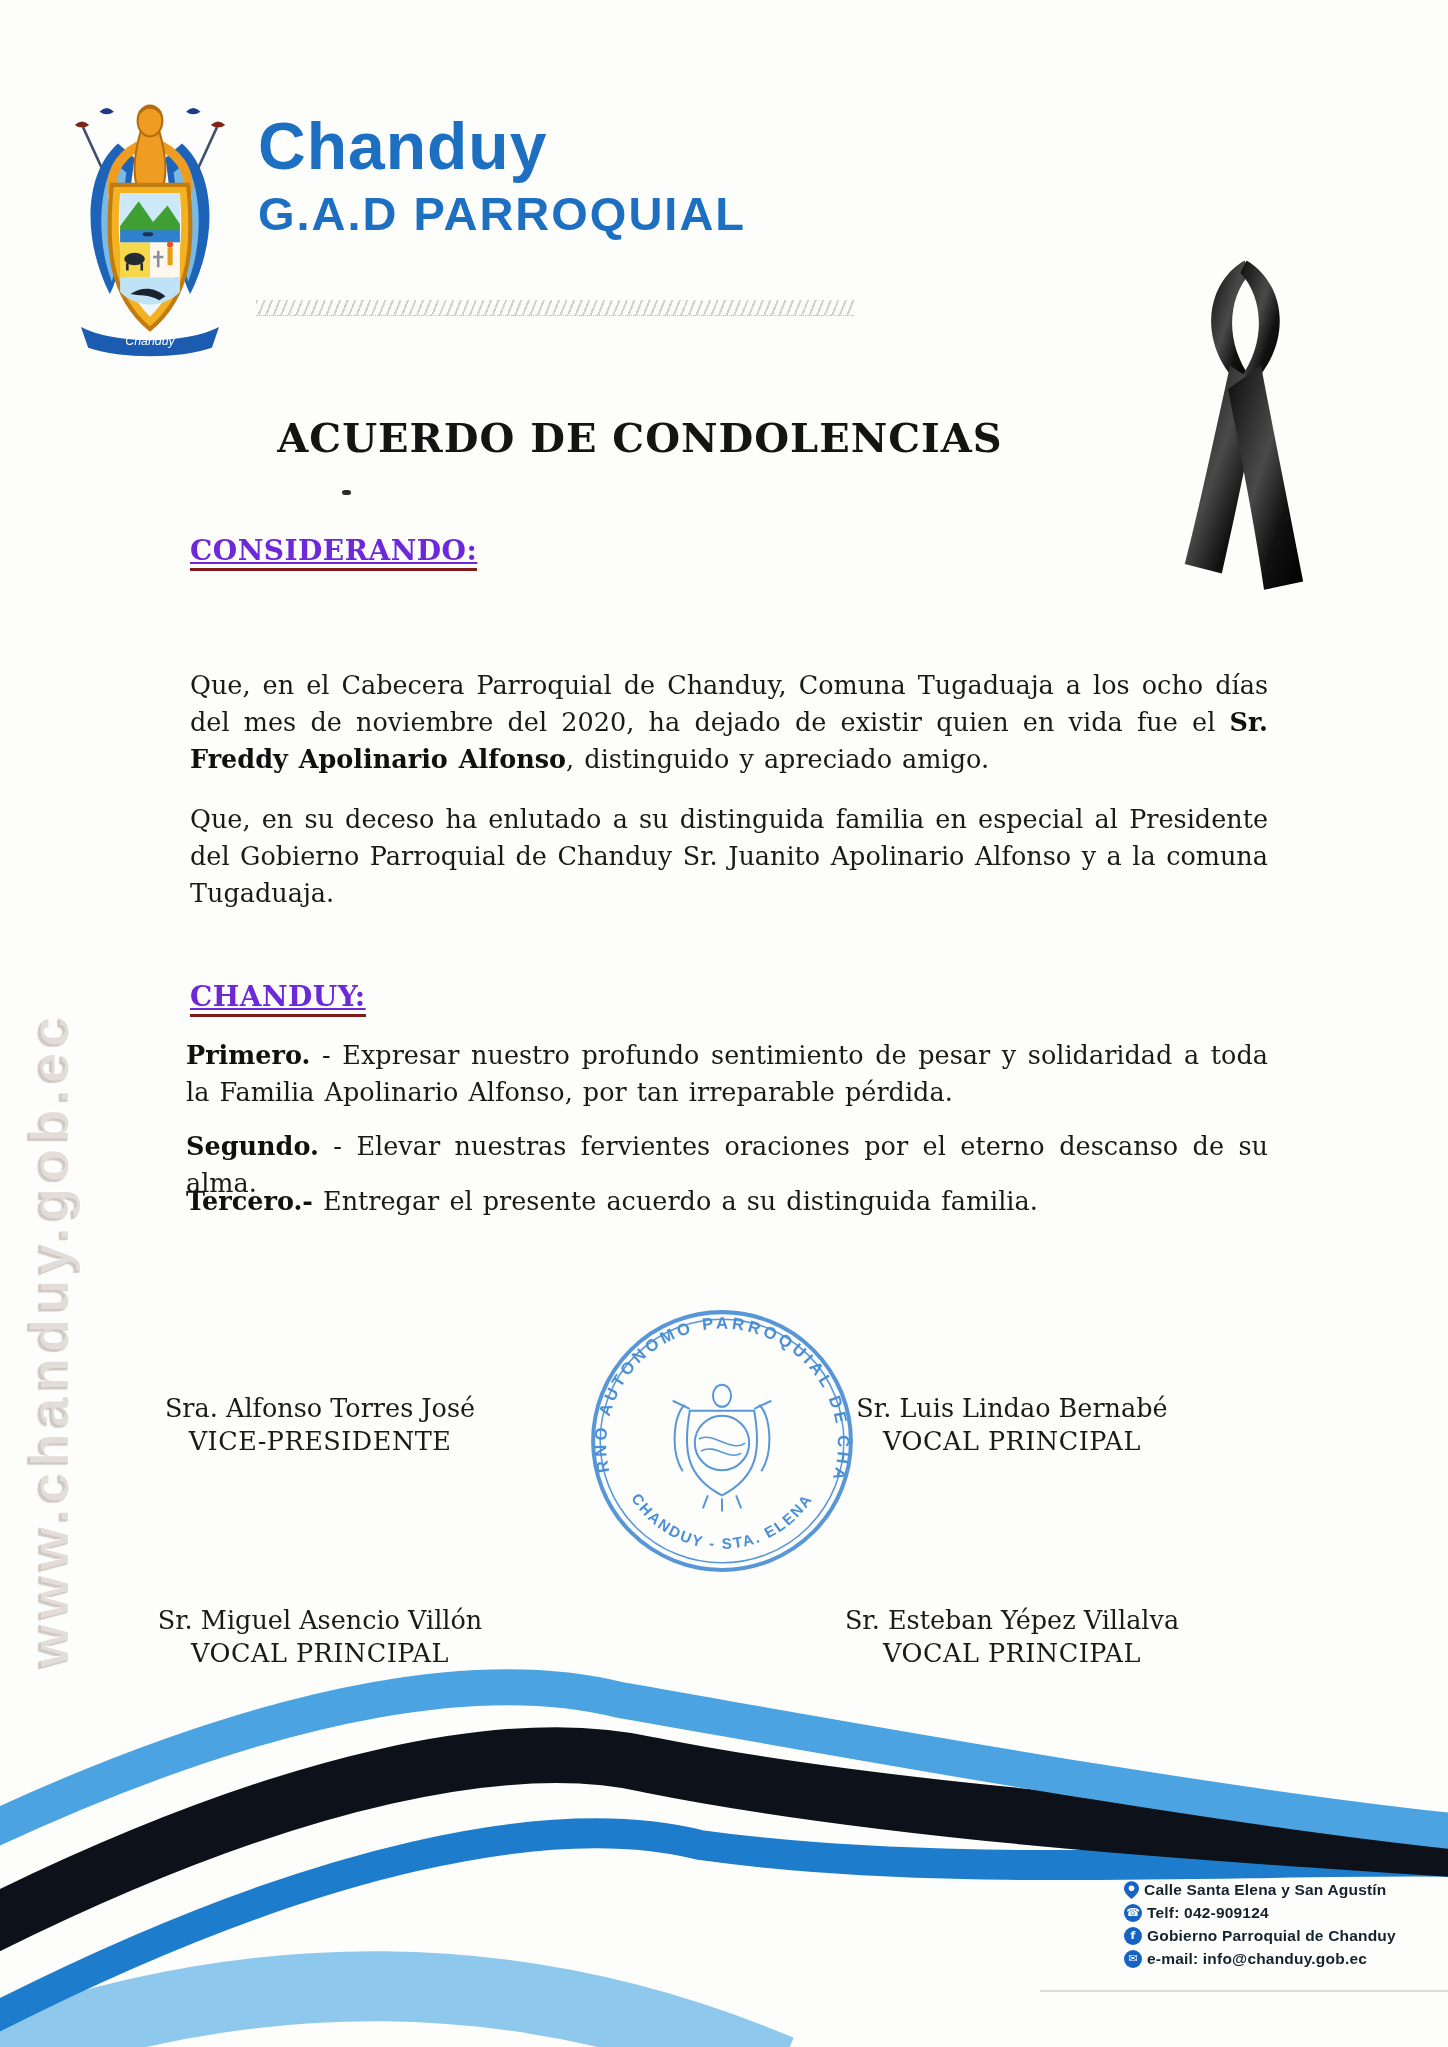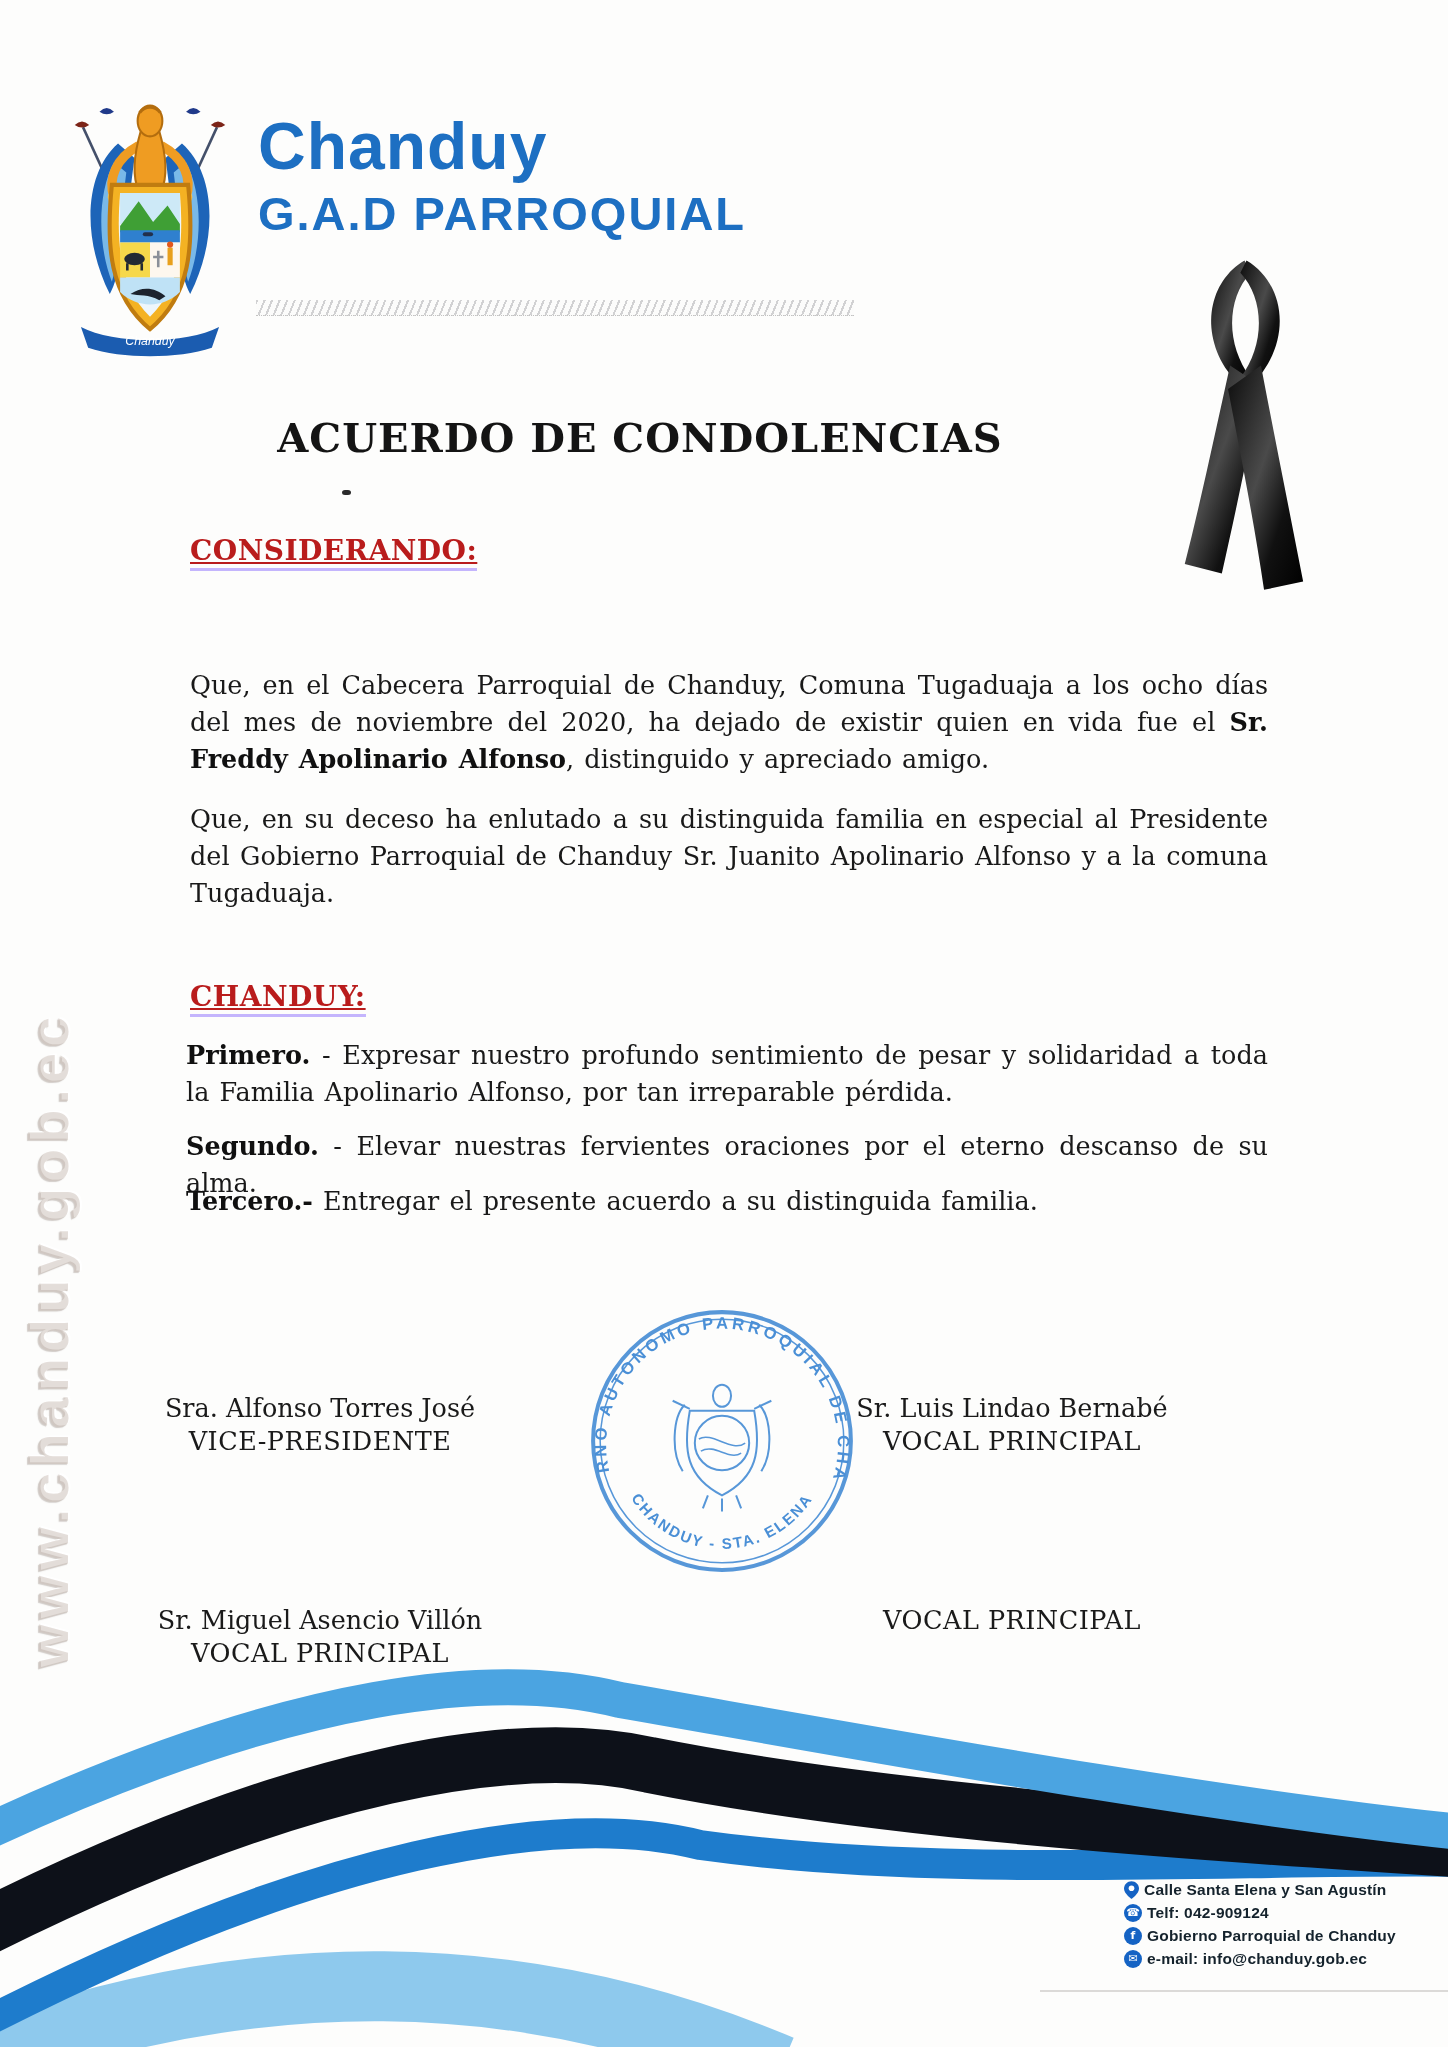--- a/index.html
+++ b/index.html
@@ -17,21 +17,21 @@
     font-weight:bold;font-size:47px;color:#1d6fc2;letter-spacing:2px;}
   .brand-hatch{left:256px;top:300px;width:598px;height:15px;
     background:repeating-linear-gradient(112deg, rgba(140,140,145,.45) 0 2px, rgba(240,240,240,.15) 2px 7px);
     border-bottom:1px dotted #b9b9b9;opacity:.85;}
 
   
   .doc-title{left:185px;top:414px;width:910px;text-align:center;
     font-size:40px;font-weight:bold;letter-spacing:1px;color:#141414;}
   .stray-mark{left:342px;top:490px;width:9px;height:5px;background:#2a2a2a;border-radius:40%/60%;}
   .sec-heading{font-size:28px;font-weight:bold;letter-spacing:.5px;
-    text-decoration:underline;border-bottom:3px solid #c4b5fd;padding-bottom:1px;color:#b91c1c;}
+    text-decoration:underline;border-bottom:3px solid #7f1d1d;padding-bottom:1px;color:#6d28d9;}
   .h-considerando{left:190px;top:534px;}
   .h-acuerda{left:190px;top:980px;}
   .para{width:1078px;font-size:25.5px;line-height:37px;text-align:justify;color:#191919;word-spacing:2px;}
   .p1{left:190px;top:667px;}
   .p2{left:190px;top:801px;}
   .item{width:1082px;font-size:25.5px;line-height:37px;text-align:justify;color:#191919;word-spacing:2px;left:186px;}
   .it1{top:1037px;}
   .it2{top:1128px;}
   .it3{top:1183px;}
   .item b, .para b{color:#101010;}
@@ -176,20 +176,21 @@
   </div>
   <div class="abs sig sig2">
     <div>Sr. Luis Lindao Bernabé</div>
     <div class="role">VOCAL PRINCIPAL</div>
   </div>
   <div class="abs sig sig3">
     <div>Sr. Miguel Asencio Villón</div>
     <div class="role">VOCAL PRINCIPAL</div>
   </div>
   <div class="abs sig sig4">
+    <div>Sr. Esteban Yépez Villalva</div>
     <div class="role">VOCAL PRINCIPAL</div>
   </div>
 
   <div class="abs" style="left:0;top:1630px;z-index:3">
     <svg width="1448" height="417" viewBox="0 0 1448 417">
       <path d="M-20 430 C 250 330, 520 330, 780 440" fill="none" stroke-width="70" stroke="#8ec9ed"></path>
       <path d="M-20 395 C 320 220, 560 180, 700 215 C 950 250, 1250 228, 1470 232" fill="none" stroke-width="30" stroke="#1e7ccc"></path>
       <path d="M-20 300 C 300 140, 520 105, 650 135 C 900 185, 1250 206, 1470 220" fill="none" stroke-width="56" stroke="#0d1119"></path>
       <path d="M-20 205 C 300 55, 500 40, 620 70 C 850 110, 1200 175, 1470 203" fill="none" stroke-width="36" stroke="#4ba4e1"></path>
     </svg>

